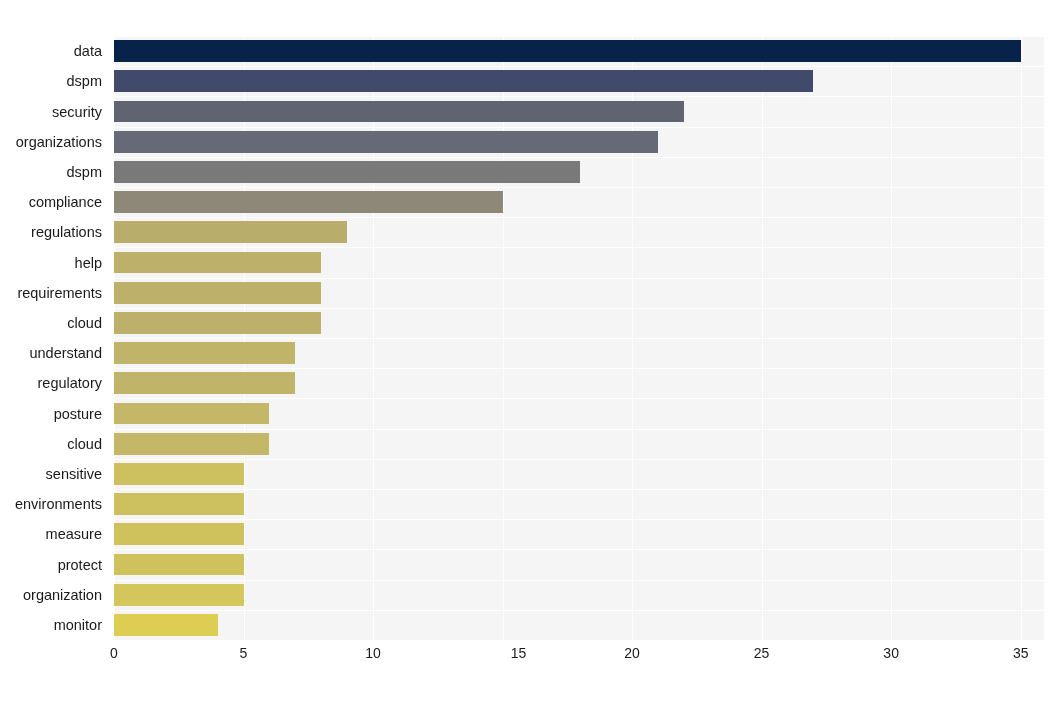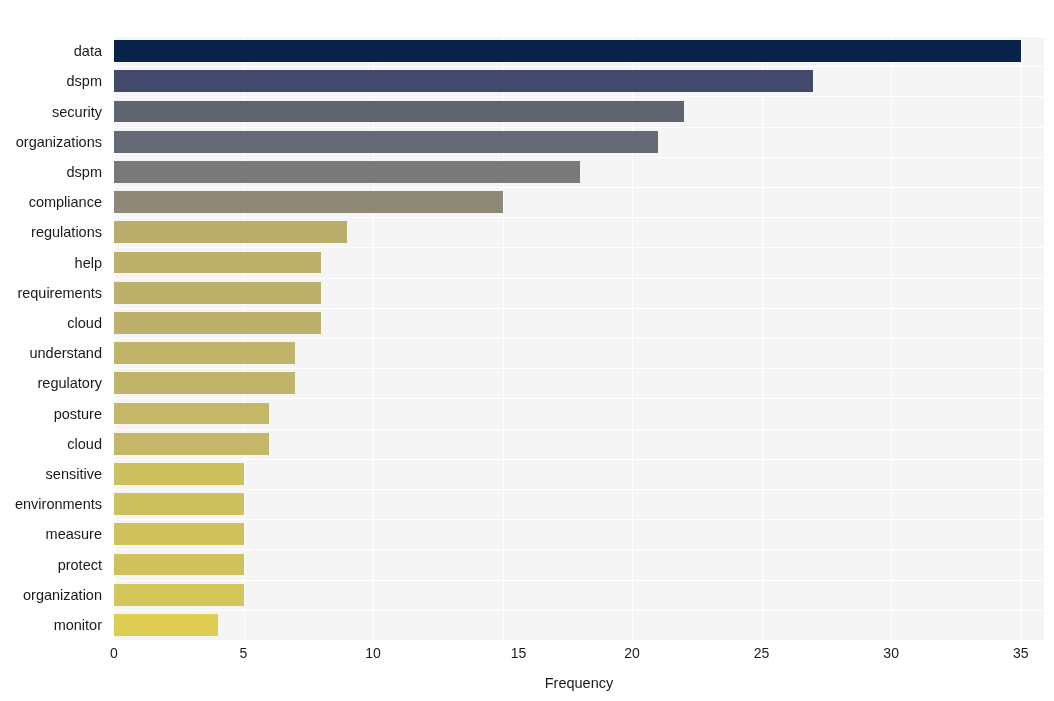--- a/index.html
+++ b/index.html
@@ -213,15 +213,14 @@
       <div class="x-tick-label" style="left: 0px;">0</div>
       <div class="x-tick-label" style="left: 129.526px;">5</div>
       <div class="x-tick-label" style="left: 259.053px;">10</div>
       <div class="x-tick-label" style="left: 388.579px; margin-left: 16px;">15</div>
       <div class="x-tick-label" style="left: 518.106px;">20</div>
       <div class="x-tick-label" style="left: 647.632px;">25</div>
       <div class="x-tick-label" style="left: 777.159px;">30</div>
       <div class="x-tick-label" style="left: 906.685px;">35</div>
     </div>
 
-  <div id="x-axis-title">Frequency</div>
 
 </div>
 
 </body></html>

